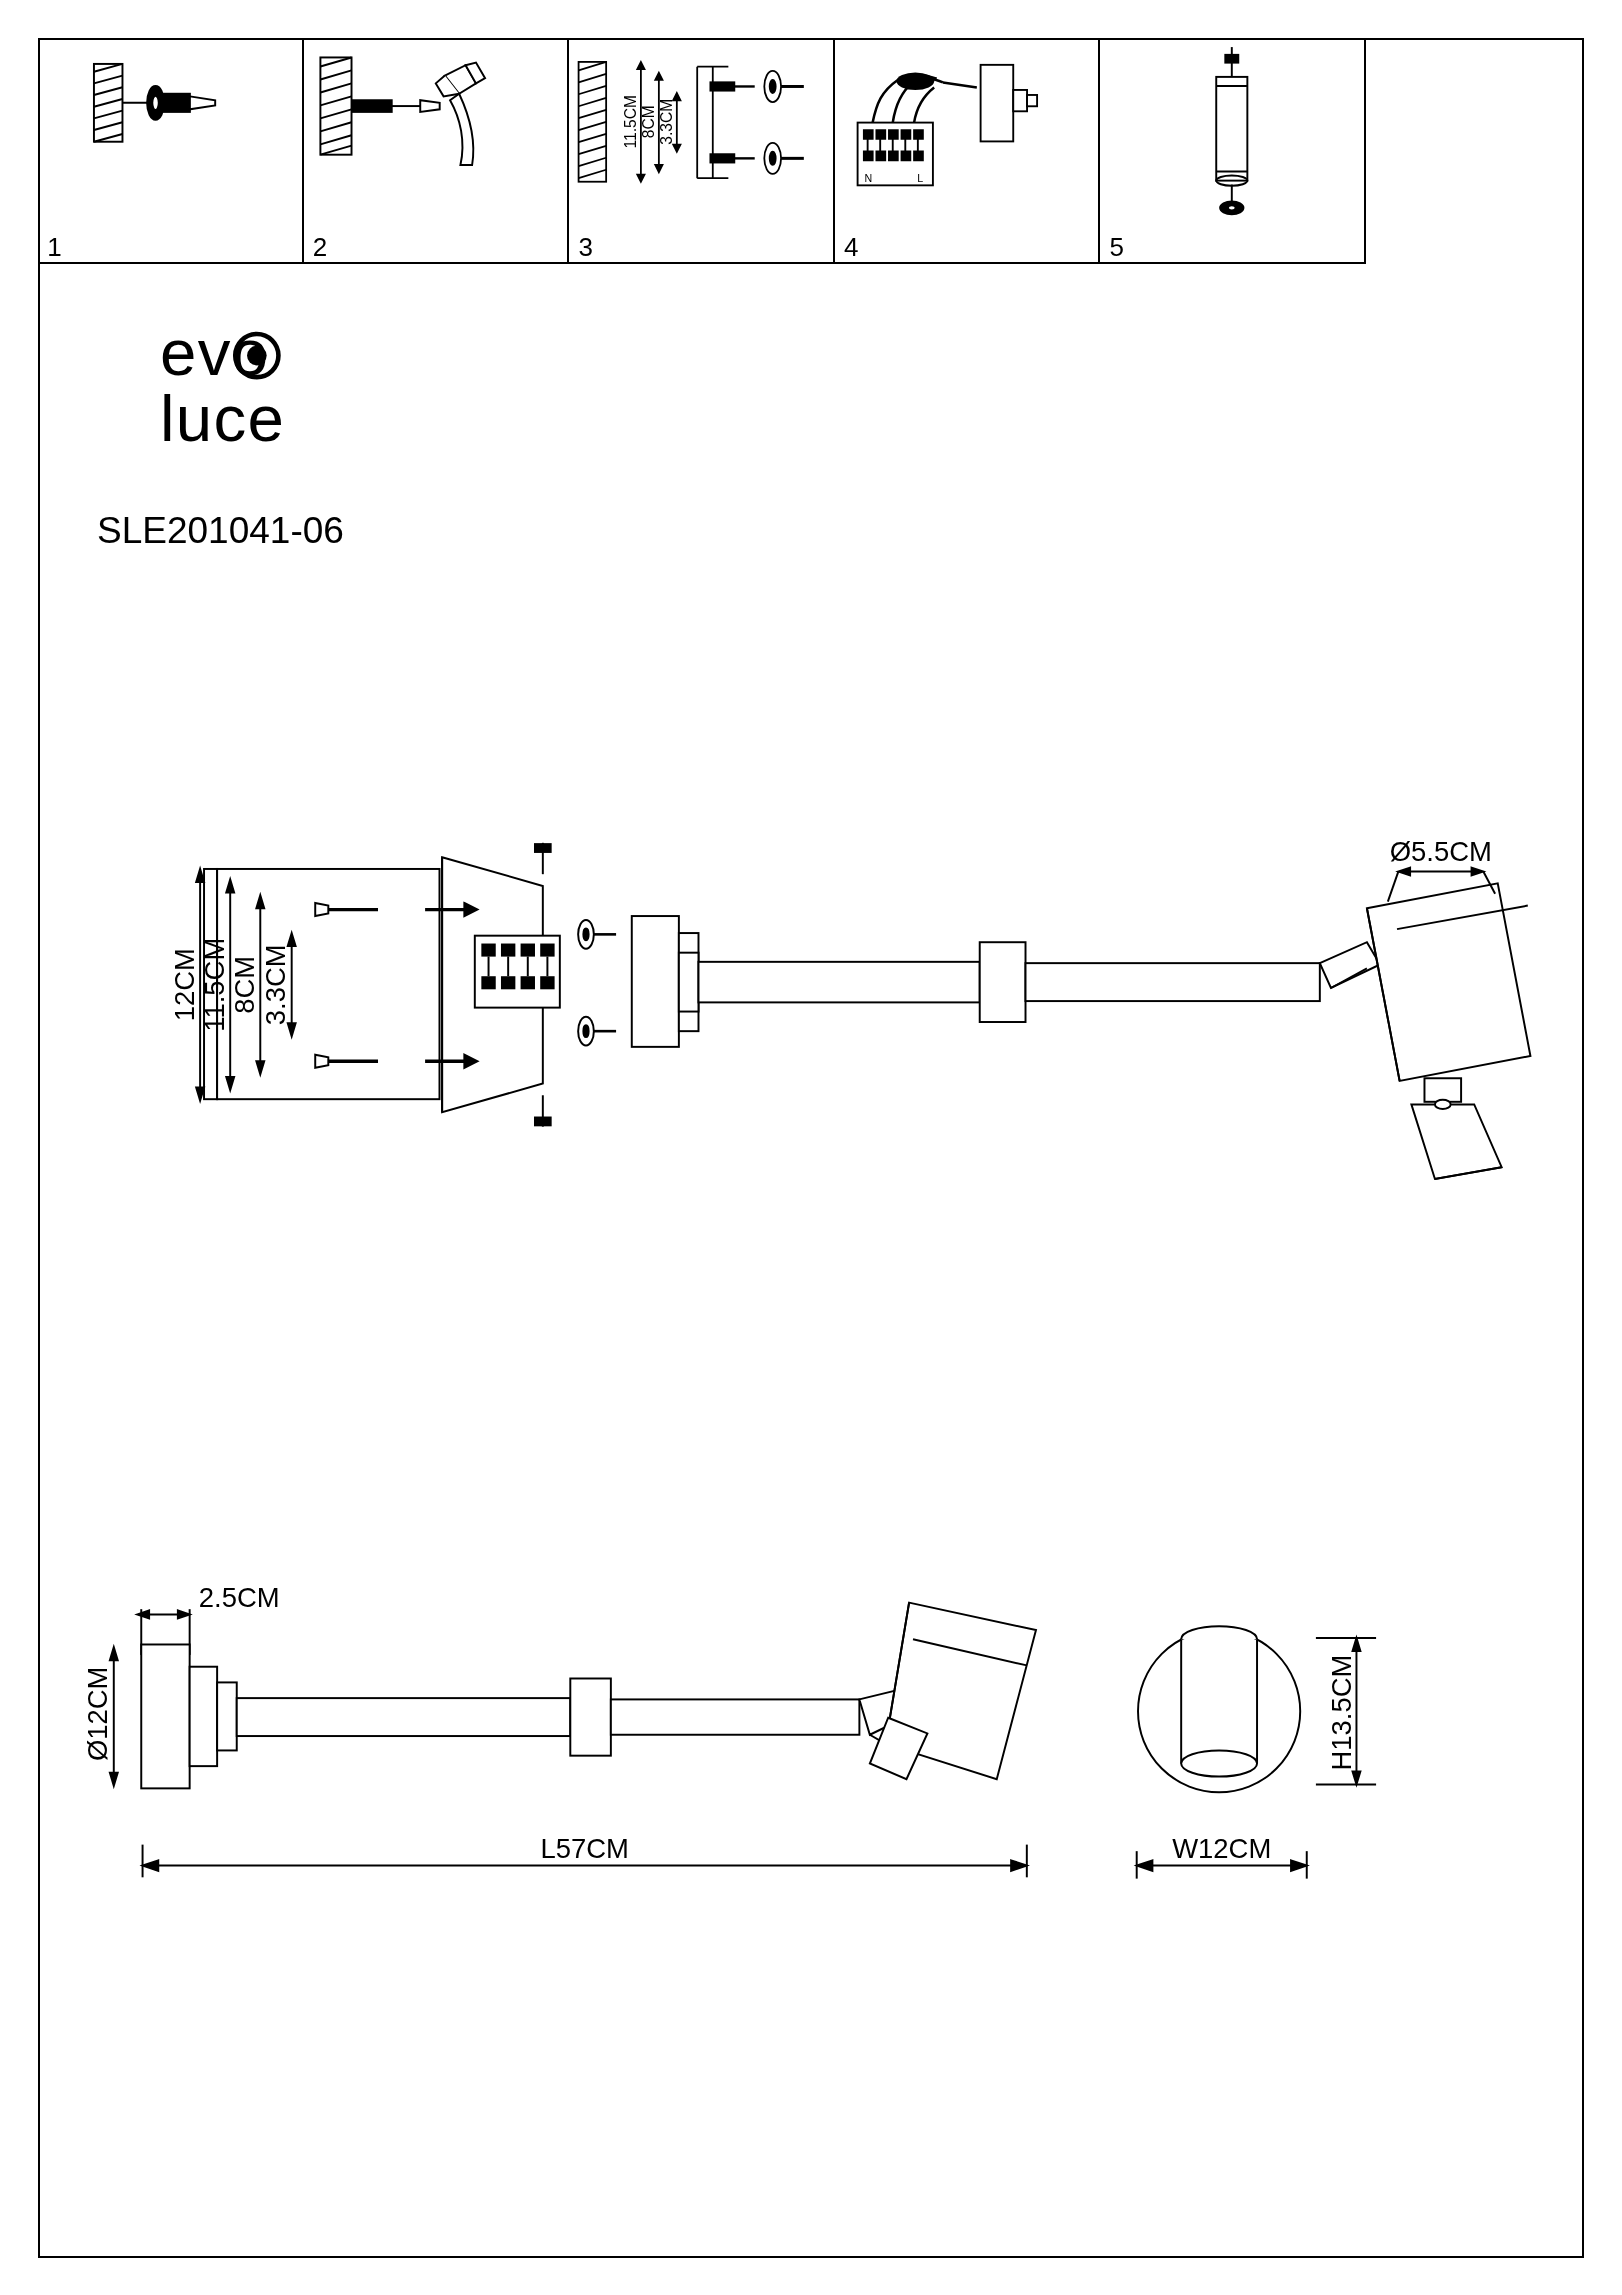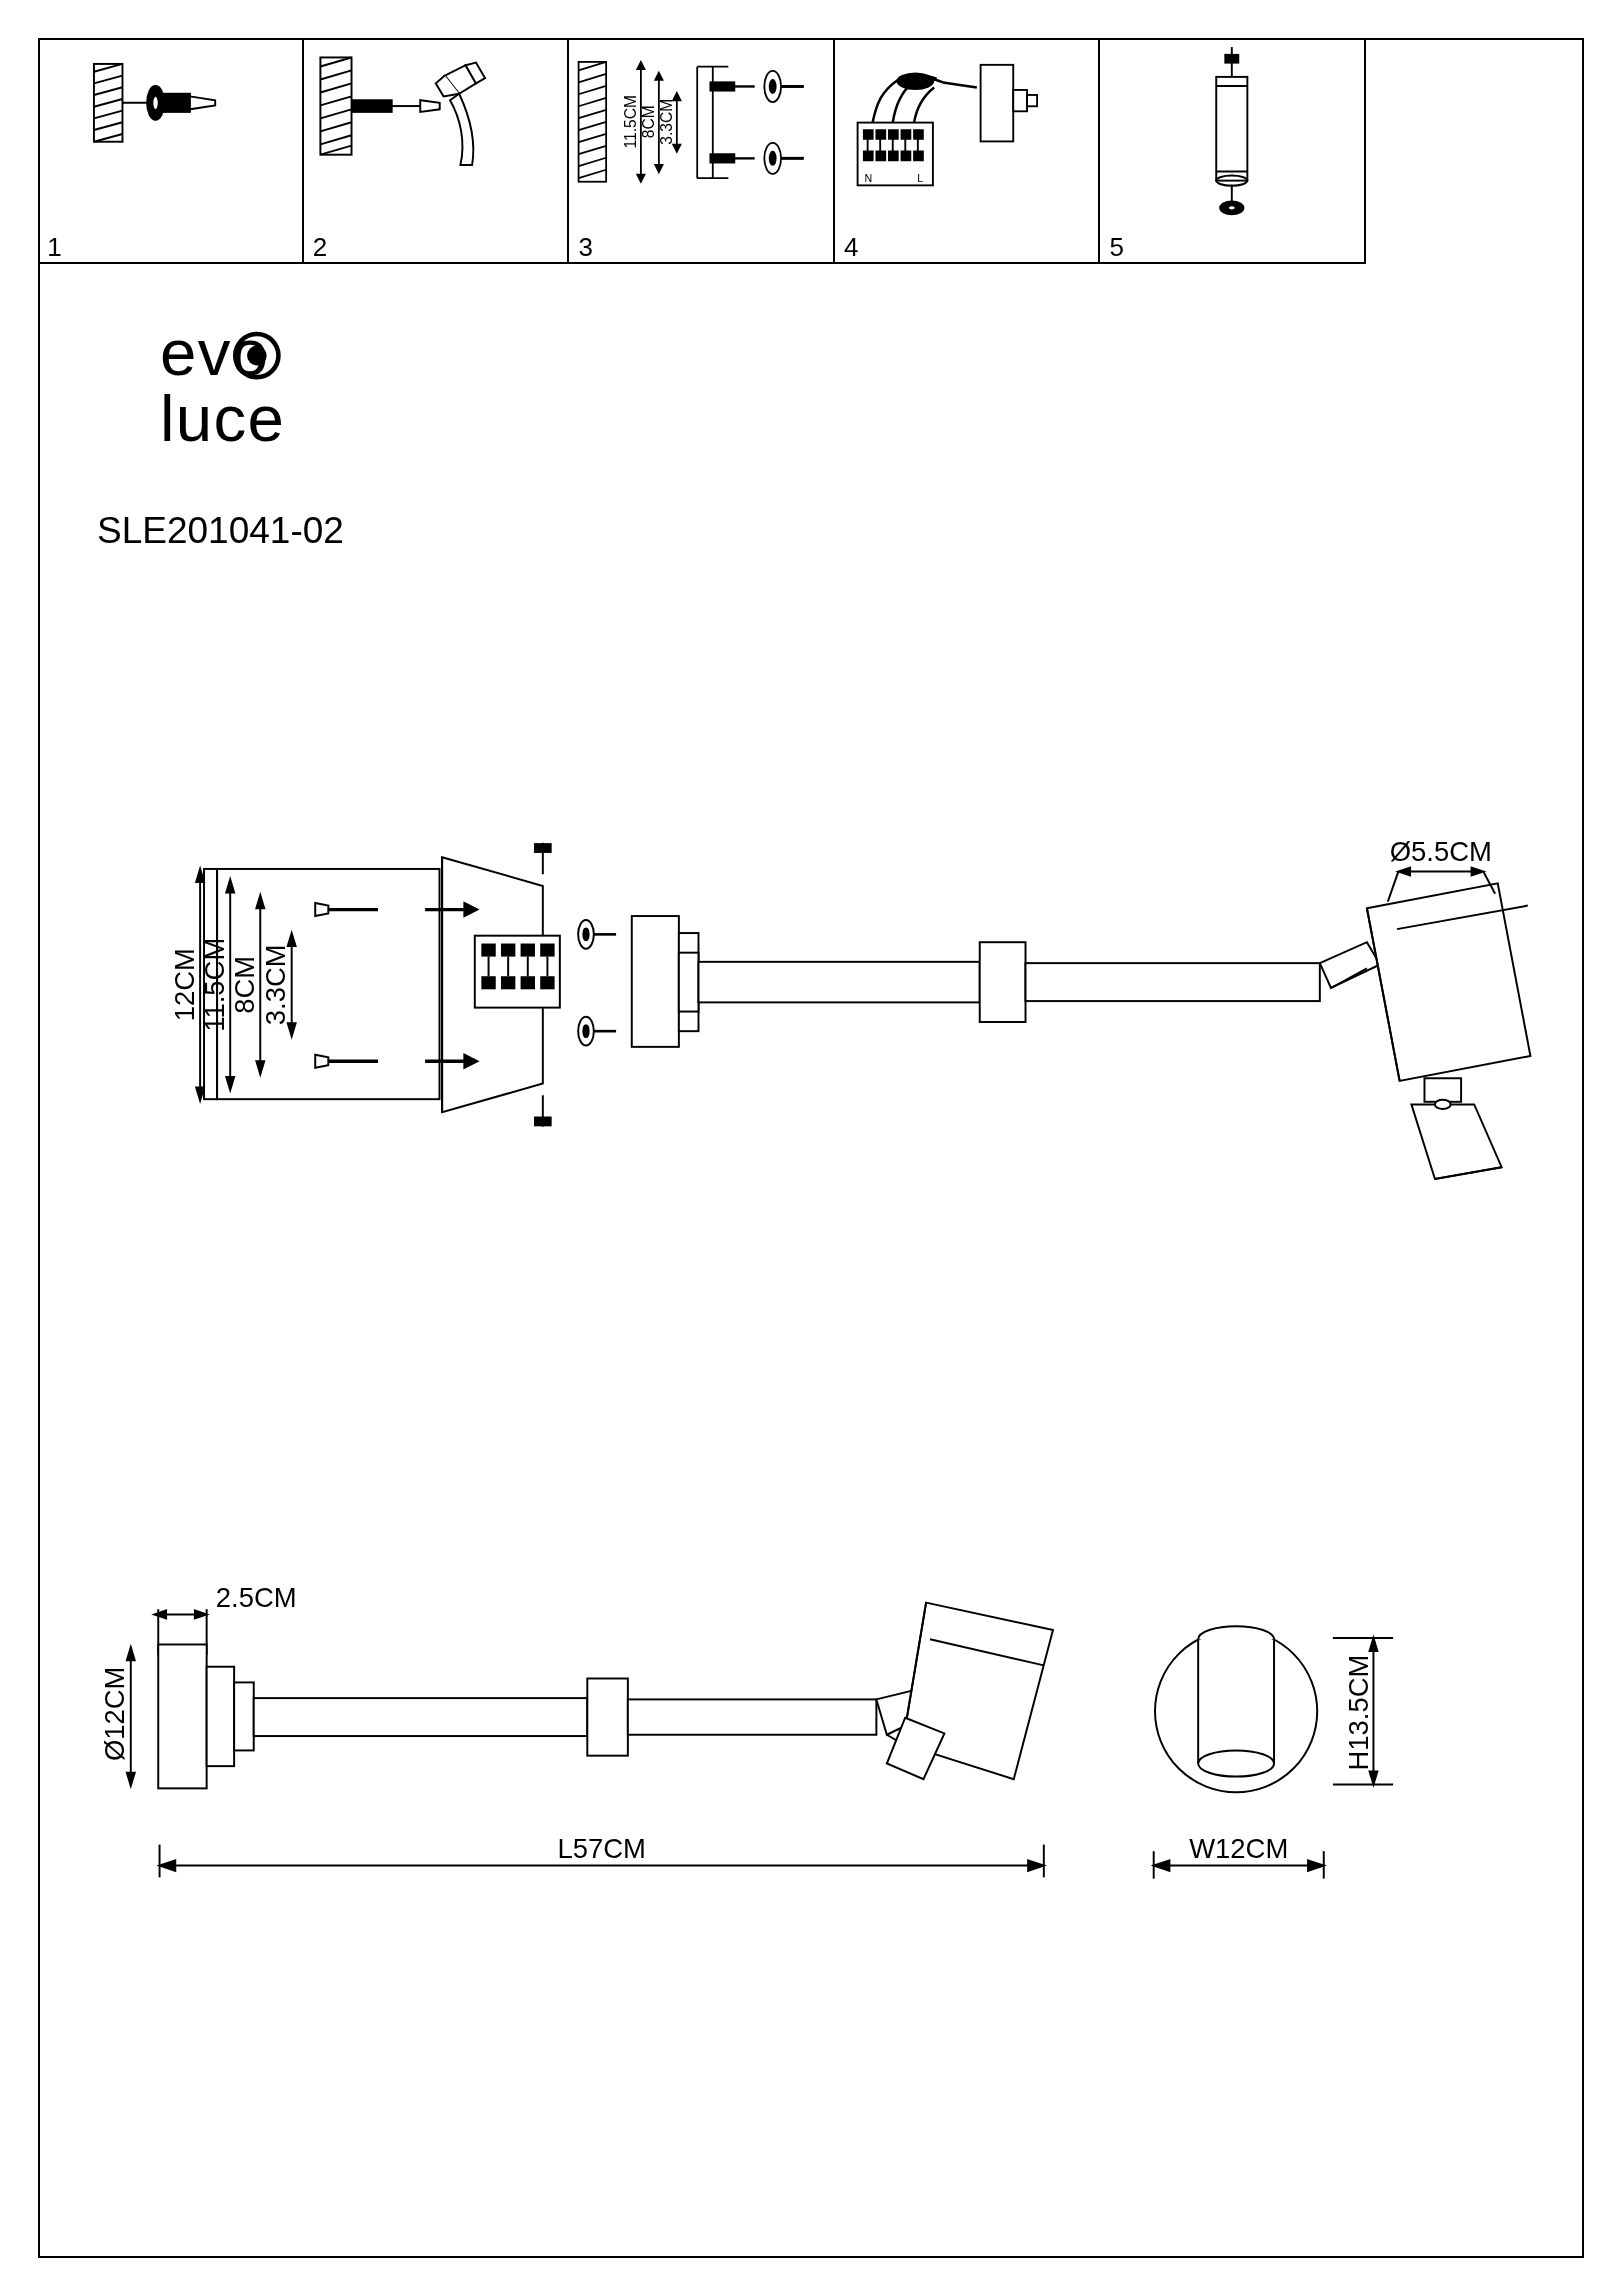--- a/index.html
+++ b/index.html
@@ -82,21 +82,21 @@
     top: 510px;
     font-size: 37px;
     letter-spacing: 0px;
   }
   
   .draw {
     position: absolute;
   }
   .draw svg { display: block; }
   #main-drawing { left: 85px; top: 746px; width: 1452px; height: 654px; }
-  #bottom-drawing { left: 85px; top: 1583px; width: 1452px; height: 366px; }
+  #bottom-drawing { left: 68px; top: 1583px; width: 1452px; height: 366px; }
 </style>
 </head>
 <body>
 
 <div class="page">
 
   <div class="frame"></div>
 
   <div class="steps">
 
@@ -233,21 +233,21 @@
       <g font-family="Liberation Sans, sans-serif" fill="#000">
         <text x="0" y="78" font-size="100" letter-spacing="2">evo</text>
         <text x="0" y="178" font-size="100" letter-spacing="2">luce</text>
       </g>
       <g>
         <circle cx="148" cy="48" r="33" fill="none" stroke="#000" stroke-width="7"></circle>
         <circle cx="148" cy="48" r="15" fill="#000"></circle>
       </g>
     </svg>
   </div>
-  <div class="model">SLE201041-02</div>
+  <div class="model">SLE201041-06</div>
 
   <div class="draw" id="main-drawing">
     <svg viewBox="0 0 2220 1000" preserveAspectRatio="xMidYMid meet">
       <g stroke="#000" stroke-width="3" fill="none">
 
         <rect x="182" y="188" width="20" height="352" fill="#fff"></rect>
         <rect x="202" y="188" width="340" height="352" fill="#fff"></rect>
 
         <path d="M546 170 L700 214 L700 516 L546 560 Z" fill="#fff"></path>
         <path d="M546 170 L546 560"></path>

